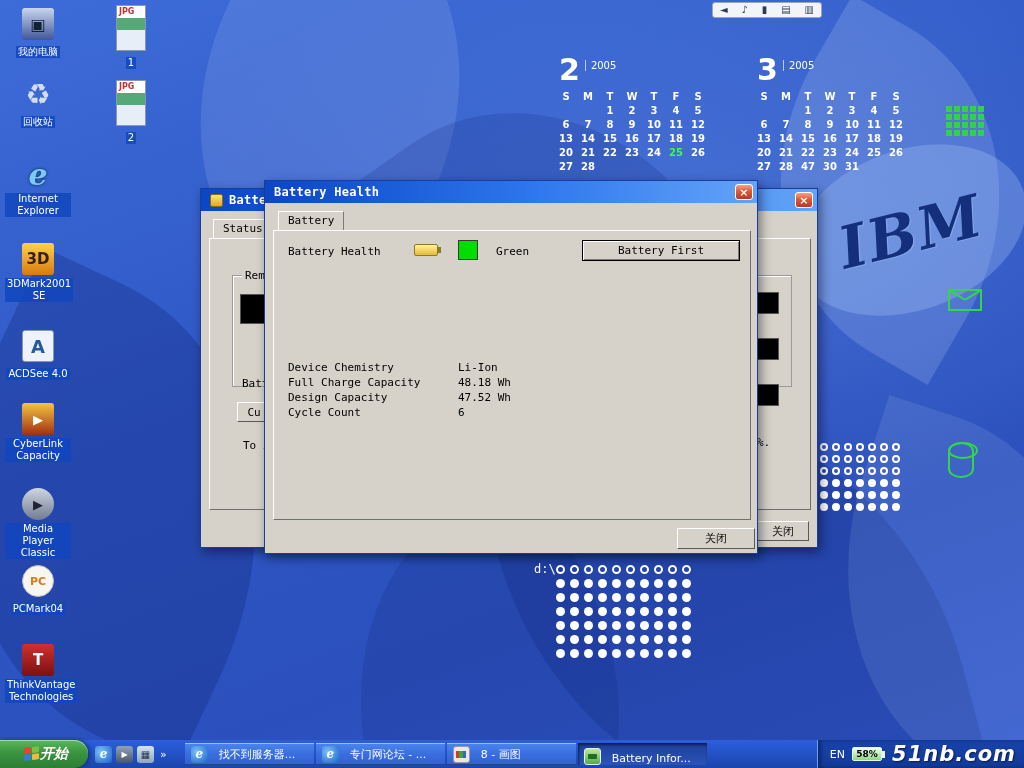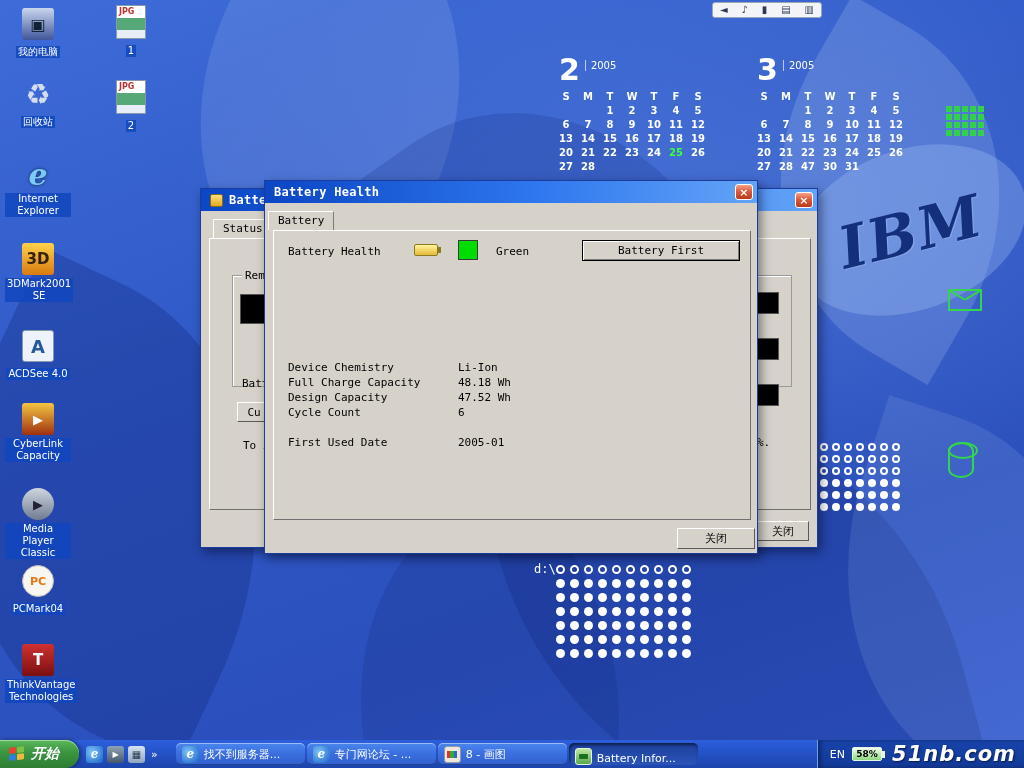--- a/index.html
+++ b/index.html
@@ -52,21 +52,21 @@
         color:#fff; font-size:10px; line-height:12px; }
   .art-computer{ background:linear-gradient(#c9d6ee,#41569c); color:#123; font-size:16px; }
   .art-recycle{ background:transparent; color:#d4dcf0; font-size:28px; }
   .art-ie{ background:transparent; color:#7cc8f8; font:bold italic 30px "DejaVu Serif", serif; text-shadow:0 0 3px #023; }
   .art-threedmark{ background:linear-gradient(#ffd24a,#d87a10); color:#321; font-size:15px; }
   .art-acdsee{ background:#eef2fa; color:#245a9c; font-size:18px; border:1px solid #8899aa; }
   .art-powerdvd{ background:linear-gradient(#f4c542,#a03010); font-size:13px; }
   .art-mpc{ background:linear-gradient(#cfd6e0,#707c92); color:#223; font-size:13px; border-radius:50%; }
   .art-pcmark{ background:#f7f6f0; color:#e07818; font-size:11px; border-radius:50%; border:1px solid #bbb; }
   .art-thinkvantage{ background:linear-gradient(#d03030,#7a1010); font-size:15px; }
-  .art-jpg{ width:30px; height:34px; border:1px solid #8a98ae; border-radius:0;
+  .art-jpg{ width:30px; height:46px; border:1px solid #8a98ae; border-radius:0;
     background:linear-gradient(#ffffff 0 12px, #56a878 12px 24px, #e8eef8 24px); color:#c03030;
     font-size:8px; align-items:flex-start; justify-content:flex-start; padding:1px 2px; }
 
   
   .win{ position:absolute; border:1px solid #1a3c9c; background:#d6d2c9; box-shadow:3px 4px 10px rgba(0,0,25,.45); }
   .titlebar{ height:22px; display:flex; align-items:center; gap:6px; padding:0 4px 0 9px;
     background:linear-gradient(90deg,#0b46c4,#2e77ee 55%,#63a3f7); color:#fff;
     font:bold 12px "DejaVu Sans Mono", monospace; letter-spacing:.3px; }
   .close-x{ margin-left:auto; width:18px; height:16px; border:1px solid #fff; border-radius:3px;
     background:linear-gradient(#f7a188,#dd5a3a 45%,#b93a1e); color:#fff; font:bold 11px "DejaVu Sans", sans-serif;
@@ -87,21 +87,21 @@
   .green-sq{ position:absolute; width:20px; height:20px; background:#00dd00; border:1px solid #3a3a3a; }
   .batt-ic{ position:absolute; width:24px; height:12px; background:linear-gradient(#fff49a,#e8b93a);
     border:1px solid #8a7a20; border-radius:2px; }
   .batt-ic::after{ content:""; position:absolute; right:-4px; top:2px; width:3px; height:6px; background:#8a7a20; }
   .blackbox{ position:absolute; background:#000; border:1px solid #555; }
   .groupbox{ position:absolute; border:1px solid #9a9a9a; box-shadow:1px 1px 0 #fff inset; }
 
   
   #taskbar{ position:absolute; left:0; right:0; bottom:0; height:28px; z-index:50; display:flex; align-items:center;
     background:linear-gradient(#2d5edc,#2453c8 45%,#1c44ab); }
-  .start-btn{ height:28px; padding:0 20px 0 9px; display:flex; align-items:center; gap:6px;
+  .start-btn{ height:28px; padding:0 20px 0 24px; display:flex; align-items:center; 
     background:linear-gradient(#5cb85c,#3a9440 45%,#2e7d33); border-radius:0 14px 14px 0;
     color:#fff; font:bold italic 14px "DejaVu Sans", sans-serif; cursor:pointer;
     box-shadow:inset 0 1px 0 #9ddb9d, 2px 0 4px rgba(0,0,0,.4); }
   .flag{ position:relative; width:16px; height:15px; transform:skewY(-6deg); }
   .flag i{ position:absolute; width:7px; height:6px; border-radius:1px; }
   .flag .f1{ left:0; top:0; background:#e8432e; } .flag .f2{ left:8px; top:0; background:#7cc142; }
   .flag .f3{ left:0; top:7px; background:#2f7fe0; } .flag .f4{ left:8px; top:7px; background:#f0b93c; }
   #quicklaunch{ display:flex; align-items:center; gap:4px; padding:0 7px; }
   .ticon{ width:17px; height:17px; border-radius:3px; display:flex; align-items:center; justify-content:center;
     font:bold italic 12px "DejaVu Serif", serif; cursor:pointer; }
@@ -110,21 +110,21 @@
   .ticon-media{ background:linear-gradient(#8fa2b5,#45586e); color:#fff; font-size:8px; }
   .ticon-media::after{ content:"▶"; }
   .ticon-desktop{ background:linear-gradient(#d6e4f2,#8fa6c0); color:#234; font-size:10px; }
   .ticon-desktop::after{ content:"▦"; }
   .ticon-paint{ background:#ece8de; border:1px solid #99a; }
   .ticon-paint::after{ content:""; width:10px; height:7px; background:linear-gradient(90deg,#d33 33%,#3a3 33% 66%,#36c 66%); }
   .ticon-battery{ background:linear-gradient(#bfe8a0,#58a84f); border:1px solid #e4f4da; }
   .ticon-battery::after{ content:""; width:9px; height:5px; background:#1e6e22; border-radius:1px; }
   .ql-chev{ color:#fff; font-size:11px; padding:0 2px; cursor:pointer; }
   #taskbtns{ display:flex; align-items:center; margin-left:8px; }
-  .taskbtn{ width:129px; height:22px; margin:8px 1px; border-radius:5px; display:flex; align-items:center; gap:5px;
+  .taskbtn{ width:129px; height:22px; margin:8px 1px; border-radius:0; display:flex; align-items:center; gap:11px;
     padding:0 6px; color:#fff; font-size:11px; white-space:nowrap; overflow:hidden; cursor:pointer;
     background:linear-gradient(#4a86ee,#3a6ede 50%,#3260cf);
     box-shadow:inset 0 1px 0 rgba(255,255,255,.45), inset 0 -1px 0 rgba(0,0,0,.3); }
   .taskbtn.active{ background:linear-gradient(#1c3f9b,#2a54b8); box-shadow:inset 1px 2px 3px rgba(0,0,0,.55);align-items:flex-end; }
   .tlabel{ overflow:hidden; }
   #tray{ margin-left:auto; height:28px; display:flex; align-items:center; gap:7px; padding:0 8px 0 12px;
     background:linear-gradient(#1843ab,#123a98); border-left:1px solid #6d9cf0; box-shadow:inset 3px 0 4px rgba(0,0,0,.35); }
   .tray-lang{ color:#fff; font-size:11px; cursor:pointer; }
   .tray-batt{ display:flex; align-items:center; cursor:pointer; position:relative; }
   .tray-batt .body{ width:30px; height:14px; background:linear-gradient(#f4fff0,#8ed87e); border:1px solid #e8f4e4;
@@ -433,21 +433,21 @@
       <span class="mlab" style="left:547px;top:197px">%.</span>
     </div>
     <div class="btn" style="left:556px;top:332px;width:52px;height:20px">关闭</div>
   </div>
 
   <div class="win" id="bh-dialog" style="left:264px;top:180px;width:494px;height:374px;z-index:30">
     <div class="titlebar">
       <span>Battery Health</span>
       <span class="close-x">×</span>
     </div>
-    <div class="tab" style="left:3px;top:30px">Battery</div>
+    <div class="tab" style="left:13px;top:30px">Battery</div>
     <div class="panel" style="left:8px;top:49px;width:478px;height:290px">
       <span class="mlab" style="left:14px;top:14px">Battery Health</span>
       <span class="batt-ic" style="left:140px;top:13px"></span>
       <span class="green-sq" style="left:184px;top:9px"></span>
       <span class="mlab" style="left:222px;top:14px">Green</span>
       <div class="btn btn-default" style="left:308px;top:9px;width:158px;height:21px">Battery First</div>
       <div id="bh-fields" style="position:absolute;left:14px;top:130px;width:300px">
           <div class="field-row">
             <span class="f-lab">Device Chemistry</span>
             <span class="f-val">Li-Ion</span>
@@ -458,24 +458,20 @@
           </div>
           <div class="field-row">
             <span class="f-lab">Design Capacity</span>
             <span class="f-val">47.52 Wh</span>
           </div>
           <div class="field-row">
             <span class="f-lab">Cycle Count</span>
             <span class="f-val">6</span>
           </div>
         </div>
-      <div class="field-row" style="position:absolute;left:14px;top:205px;width:300px">
-        <span class="f-lab">First Used Date</span>
-        <span class="f-val">2005-01</span>
-      </div>
     </div>
     <div class="btn" style="left:412px;top:347px;width:78px;height:21px">关闭</div>
   </div>
 
   <div id="taskbar">
     <div class="start-btn">
       <span class="flag">
           <i class="f1"></i>
           <i class="f2"></i>
           <i class="f3"></i>

